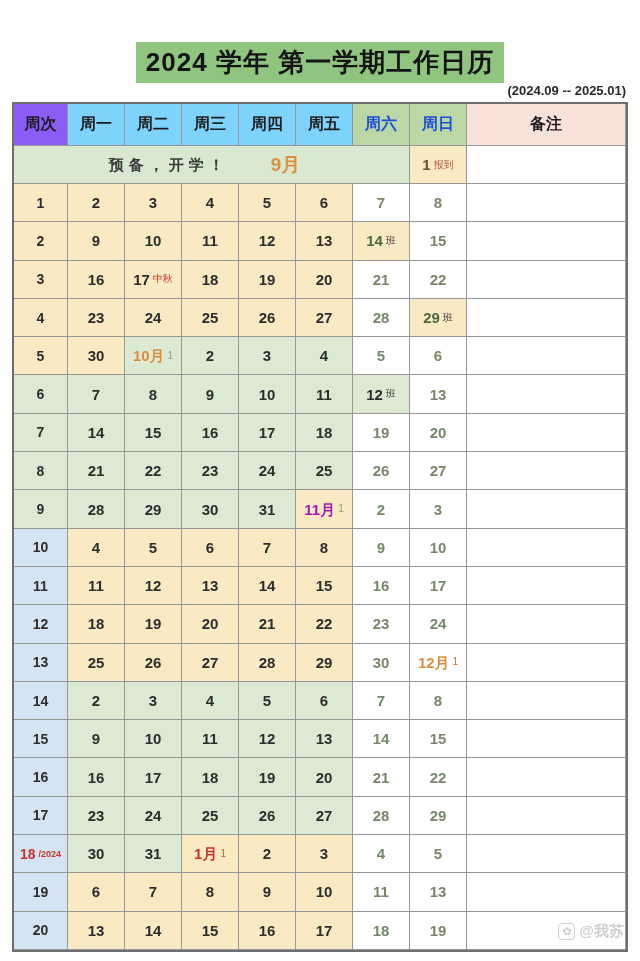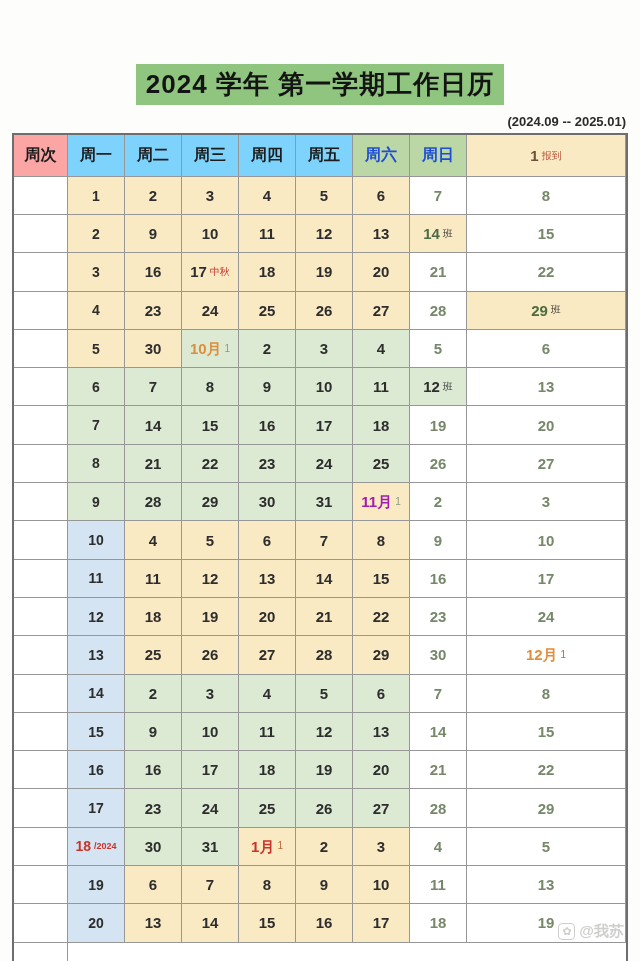--- a/index.html
+++ b/index.html
@@ -1,42 +1,42 @@
 <!DOCTYPE html>
 <html><head>
 <meta charset="utf-8">
 <style>
   * { margin:0; padding:0; box-sizing:border-box; }
   html,body { width:640px; height:961px; background:#fdfdfc; overflow:hidden;
               font-family:"Liberation Sans","DejaVu Sans",sans-serif; }
-  .title-wrap { text-align:center; margin-top:64px; }
+  .title-wrap { text-align:center; margin-top:42px; }
   .title-hl { display:inline-block; background:#8fc57e; color:#141414;
               font-size:26px; font-weight:700; padding:3px 10px; letter-spacing:1px; }
-  .subtitle { text-align:right; padding-right:14px; margin-top:9px; margin-bottom:4px;
+  .subtitle { text-align:right; padding-right:14px; margin-bottom:4px;
               font-size:13px; font-weight:700; color:#2b2b2b; }
   #calendar-grid { display:grid; grid-template-columns:54px repeat(7,57px) 1fr;
               grid-template-rows:42px 38px; grid-auto-rows:38.3px;
               width:616px; margin:0 auto; border:2px solid #6e6e6e; background:#fff; }
   .cell { border-right:1px solid #979797; border-bottom:1px solid #979797;
           display:flex; align-items:center; justify-content:center;
           font-size:15px; font-weight:700; color:#2d2d2d; gap:3px; overflow:hidden; }
   .hdr { font-size:16px; font-weight:700; color:#1c1c1c; }
   .num { line-height:1; }
   .suf { font-size:10px; font-weight:400; line-height:1; }
   .wk  { font-size:14px; }
   .wk .sub { font-size:9px; font-weight:700;text-align:right; }
   .month-cell { position:relative; grid-column:1 / 8; }
   .banner-text { position:absolute; left:24%; top:50%; transform:translateY(-50%);
                  font-size:15px; font-weight:700; color:#3a3a3a; letter-spacing:5px; }
   .month-label { position:absolute; left:65%; top:50%; transform:translateY(-50%);
                  font-size:19px; font-weight:700; }
   
   .bg-y{background:#faeac3} .bg-g{background:#dcead3} .bg-b{background:#d5e4f2}
   .bg-w{background:#ffffff} .bg-month{background:#d9e9d1}
-  .bg-hcream{background:#7dd3fc} .bg-hblue{background:#fca5a5}
+  .bg-hcream{background:#7dd3fc} .bg-hblue{background:#8b5cf6}
   .bg-hgreen{background:#bcd7a6} .bg-hpink{background:#f9e2d9}
   
   .c-k{color:#2d2d2d} .c-gr{color:#77886a} .c-rd{color:#c9342a} .c-or{color:#dd8f3d}
   .c-nv{color:#a21caf} .c-gg{color:#8a9a85} .c-dg{color:#4c6b42} .c-rb{color:#b5533c}
   .c-br{color:#6e4f3a} .c-ob{color:#c06a35} .c-dk{color:#3c3c3c} .c-hgrn{color:#1d4ed8}
   .watermark { position:absolute; right:16px; top:922px; display:flex; align-items:center;
                gap:4px; color:#c6c6c3; font-size:15px; font-weight:700; opacity:.85; }
   .wm-icon { display:inline-block; width:17px; height:17px; border:1.5px solid #c6c6c3;
              border-radius:4px; font-size:11px; line-height:15px; text-align:center; }
 </style>
@@ -50,20 +50,25 @@
 
 <div id="calendar-grid">
     <div class="cell hdr bg-hblue">周次</div>
     <div class="cell hdr bg-hcream">周一</div>
     <div class="cell hdr bg-hcream">周二</div>
     <div class="cell hdr bg-hcream">周三</div>
     <div class="cell hdr bg-hcream">周四</div>
     <div class="cell hdr bg-hcream">周五</div>
     <div class="cell hdr bg-hgreen c-hgrn">周六</div>
     <div class="cell hdr bg-hgreen c-hgrn">周日</div>
+    <div class="cell hdr bg-hpink">备注</div>
+    <div class="cell bg-month month-cell">
+      <span class="banner-text">预备，开学！</span>
+      <span class="month-label c-or">9月</span>
+    </div>
     <div class="cell bg-y">
       <span class="num c-br">1</span>
       <span class="suf c-rb">报到</span>
     </div>
     <div class="cell bg-w"></div>
     <div class="cell wk bg-y">
       <span class="num">1</span>
     </div>
     <div class="cell bg-y">
       <span class="num c-k">2</span>

